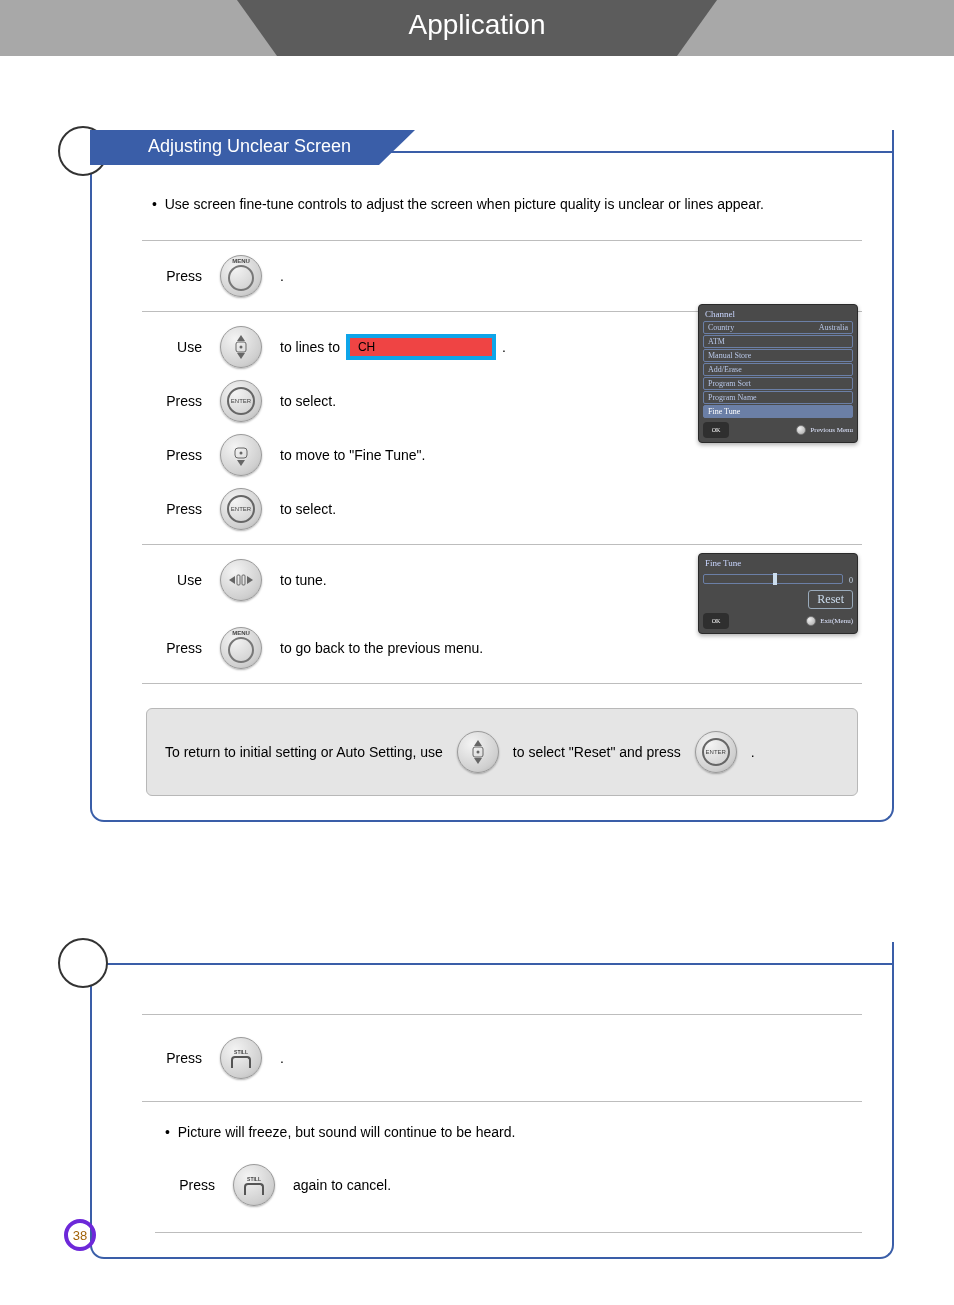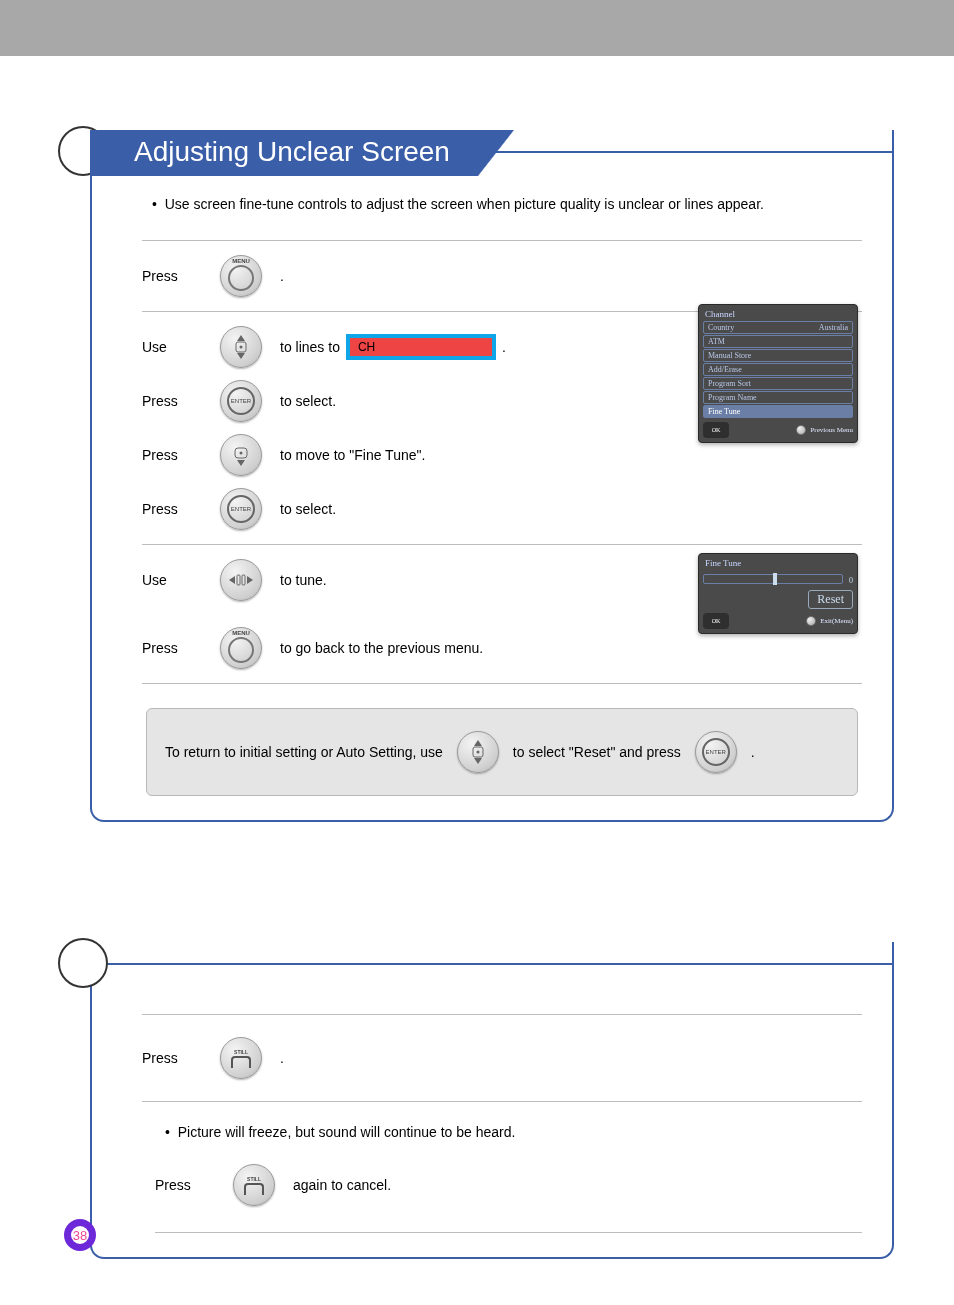--- a/index.html
+++ b/index.html
@@ -87,23 +87,23 @@
     border-radius: 50%;
     background: #fff;
     display: flex;
     align-items: center;
     justify-content: center;
   }
   .section-tab {
     display: inline-block;
     background: #3a5ea8;
     color: #fff;
-    font-size: 28px;
+    font-size: 18px;
     font-weight: 400;
-    padding: 6px 28px 8px 44px;
+    padding: 6px 28px 8px 58px;
     position: relative;
     margin-left: -2px;
     max-width: 55%;
   }
   .section-tab::after {
     content: "";
     position: absolute;
     right: -36px;
     top: 0;
     bottom: 0;
@@ -136,21 +136,21 @@
     padding: 10px 0;
     position: relative;
   }
   .step-row.bordered {
     border-bottom: 1px solid #bdbdbd;
     padding: 18px 0;
   }
   .step-row.bordered.first { border-top: 1px solid #bdbdbd; }
   .verb {
     width: 60px;
-    text-align: left;
+    text-align: right;
     font-size: 14px;
   }
   .btn {
     width: 42px;
     height: 42px;
     border-radius: 50%;
     background: radial-gradient(circle at 35% 30%, #f4f4f4, #cfcfcf 70%, #aaa);
     border: 1px solid #9a9a9a;
     display: flex;
     align-items: center;
@@ -286,34 +286,37 @@
   .card.second .card-inner { padding-top: 6px; }
   .second .step-row.bordered { padding: 22px 0; }
   .second .bullet-line { margin: 6px 0 6px 10px; }
 
   .page-number {
     position: absolute;
     left: 64px;
     bottom: 54px;
     width: 32px;
     height: 32px;
-    border: 7px solid #6d28d9;
+    border: 4px solid #6d28d9;
     border-radius: 50%;
     display: flex;
     align-items: center;
     justify-content: center;
     font-size: 13px;
-    color: #ec4899;
+    color: #a16207;
   }
 </style>
 </head>
 <body>
 
 <div class="top-header">
   <div class="top-gray-bar"></div>
+  <div class="top-notch">
+    <div class="top-notch-inner">Application</div>
+  </div>
 </div>
 
 <div class="card">
   <div class="section-header-row">
     <div class="section-rule"></div>
     <div class="section-bullet"></div>
     <div class="section-tab">Adjusting Unclear Screen</div>
   </div>
   <div class="card-inner">
     <div class="bullet-line">•&nbsp;&nbsp;<span>Use screen fine-tune controls to adjust the screen when picture quality is unclear or lines appear.</span></div>

